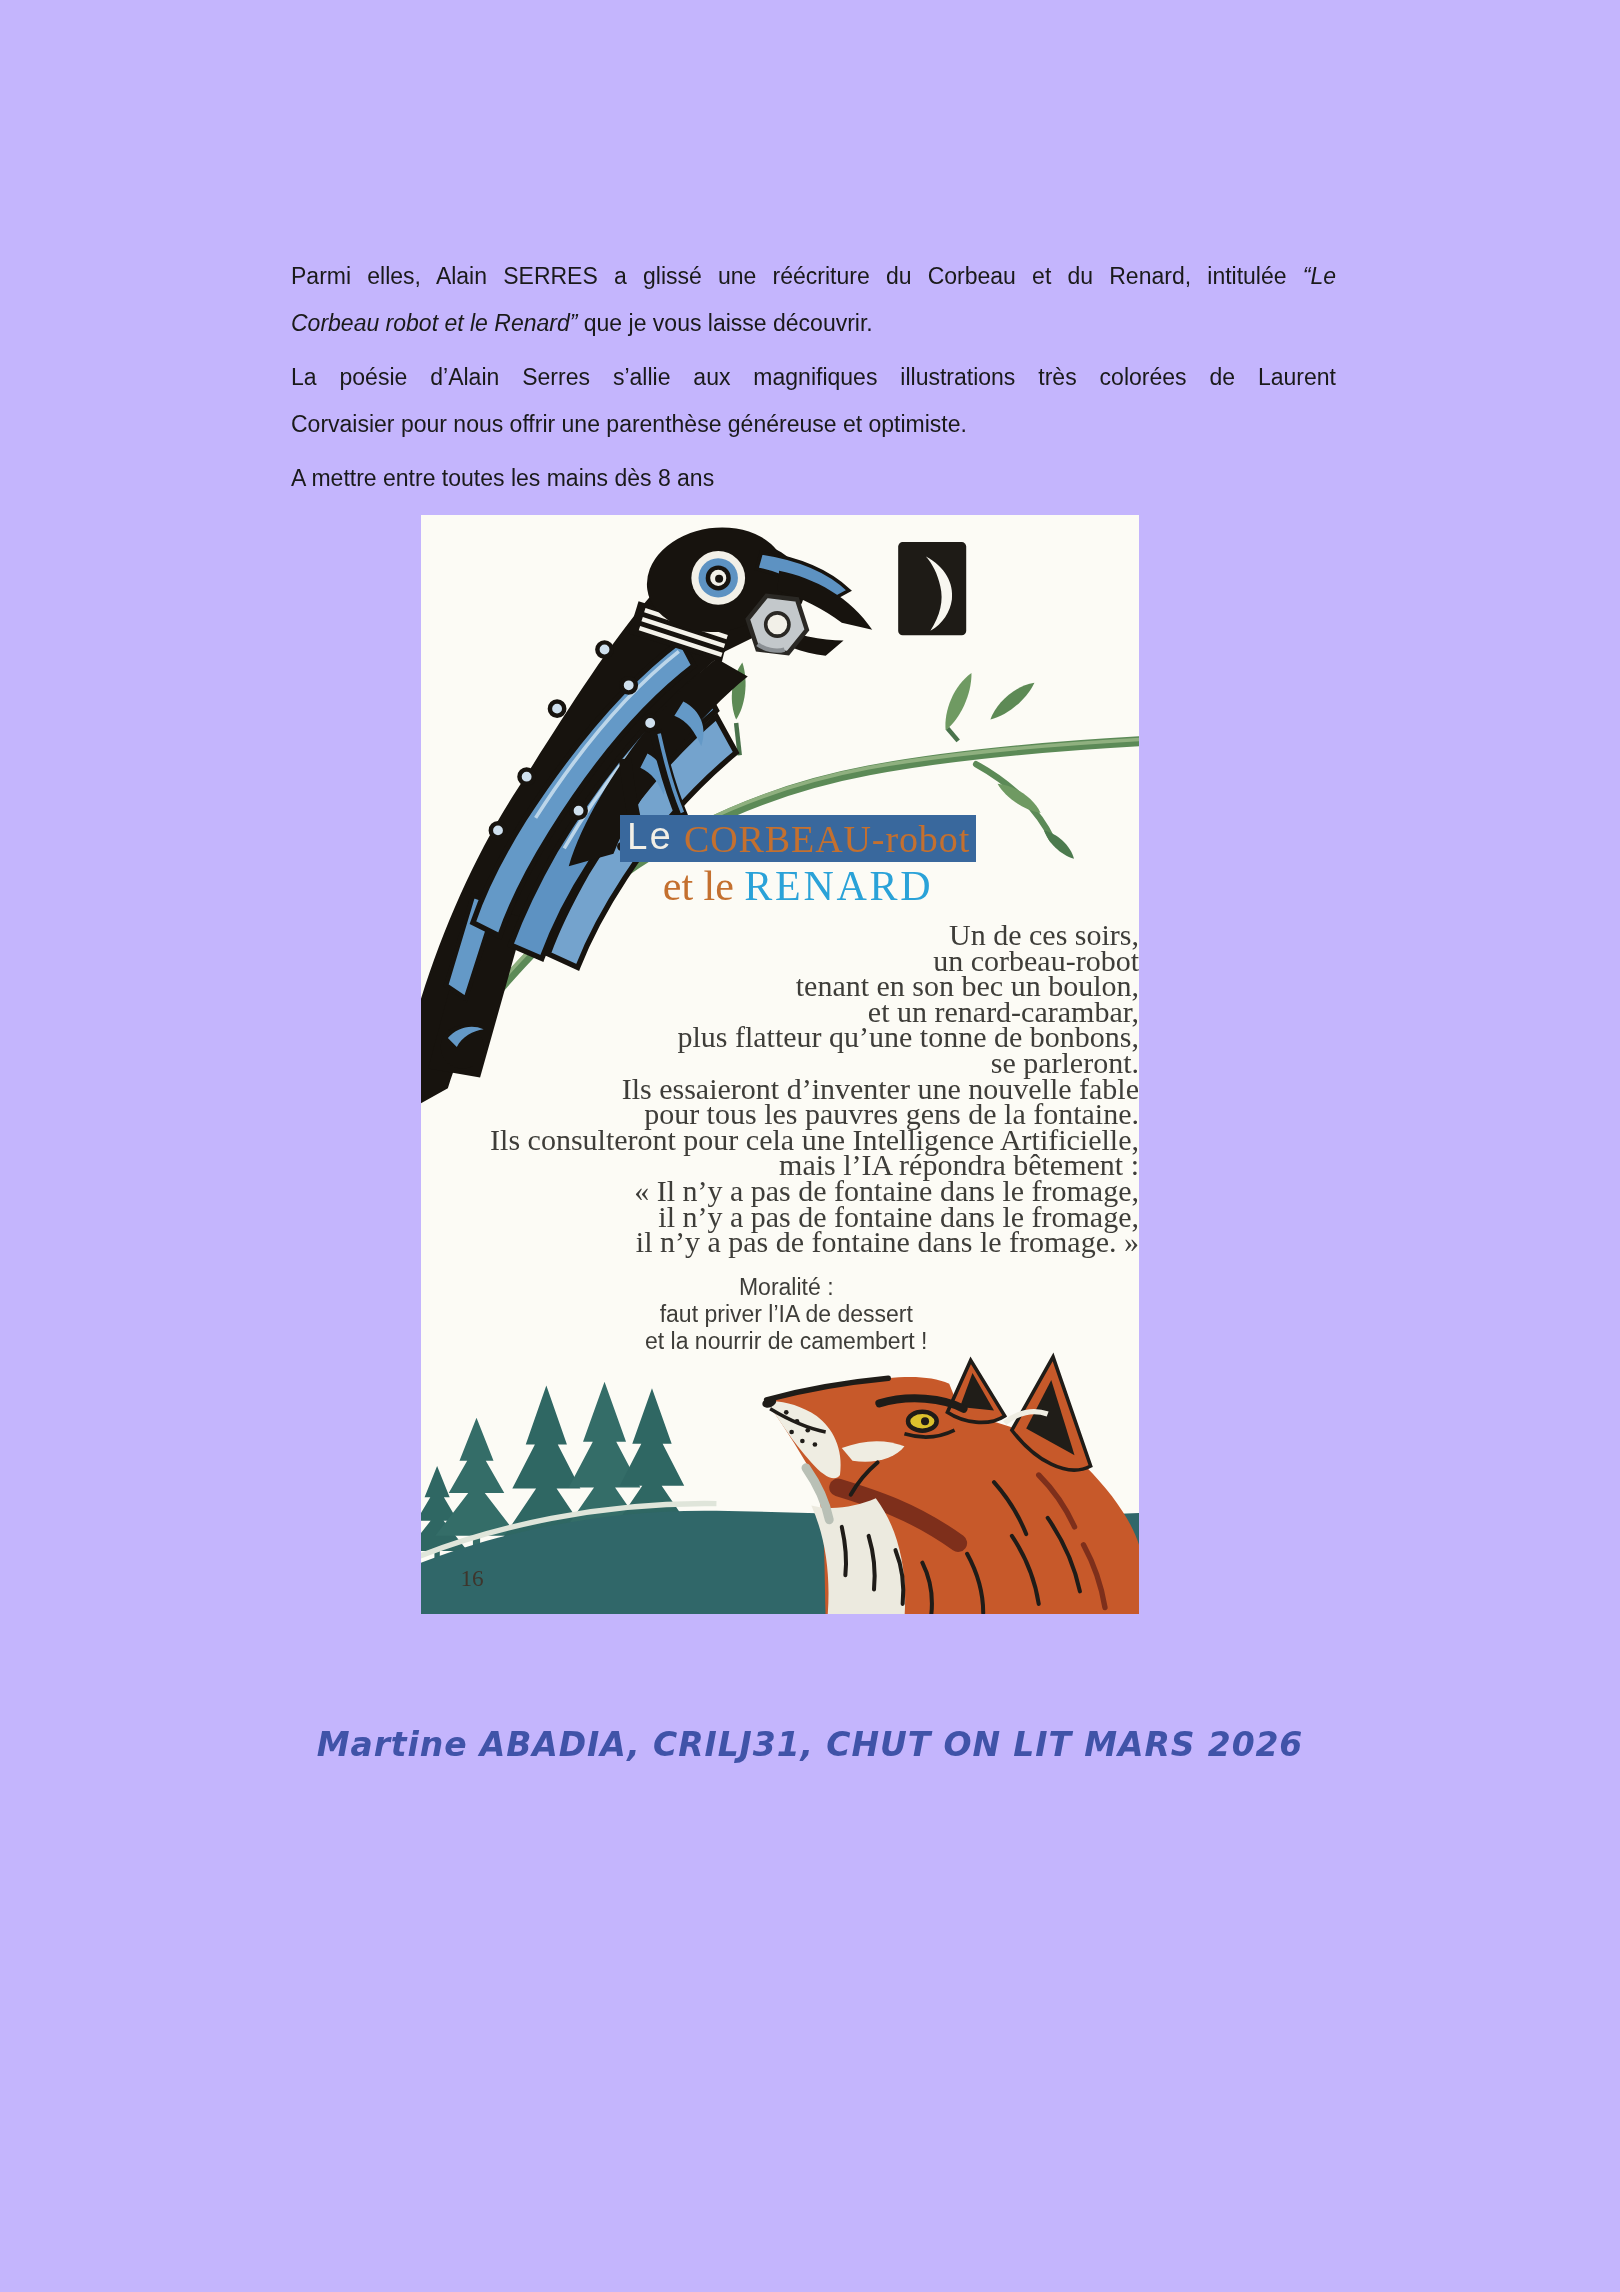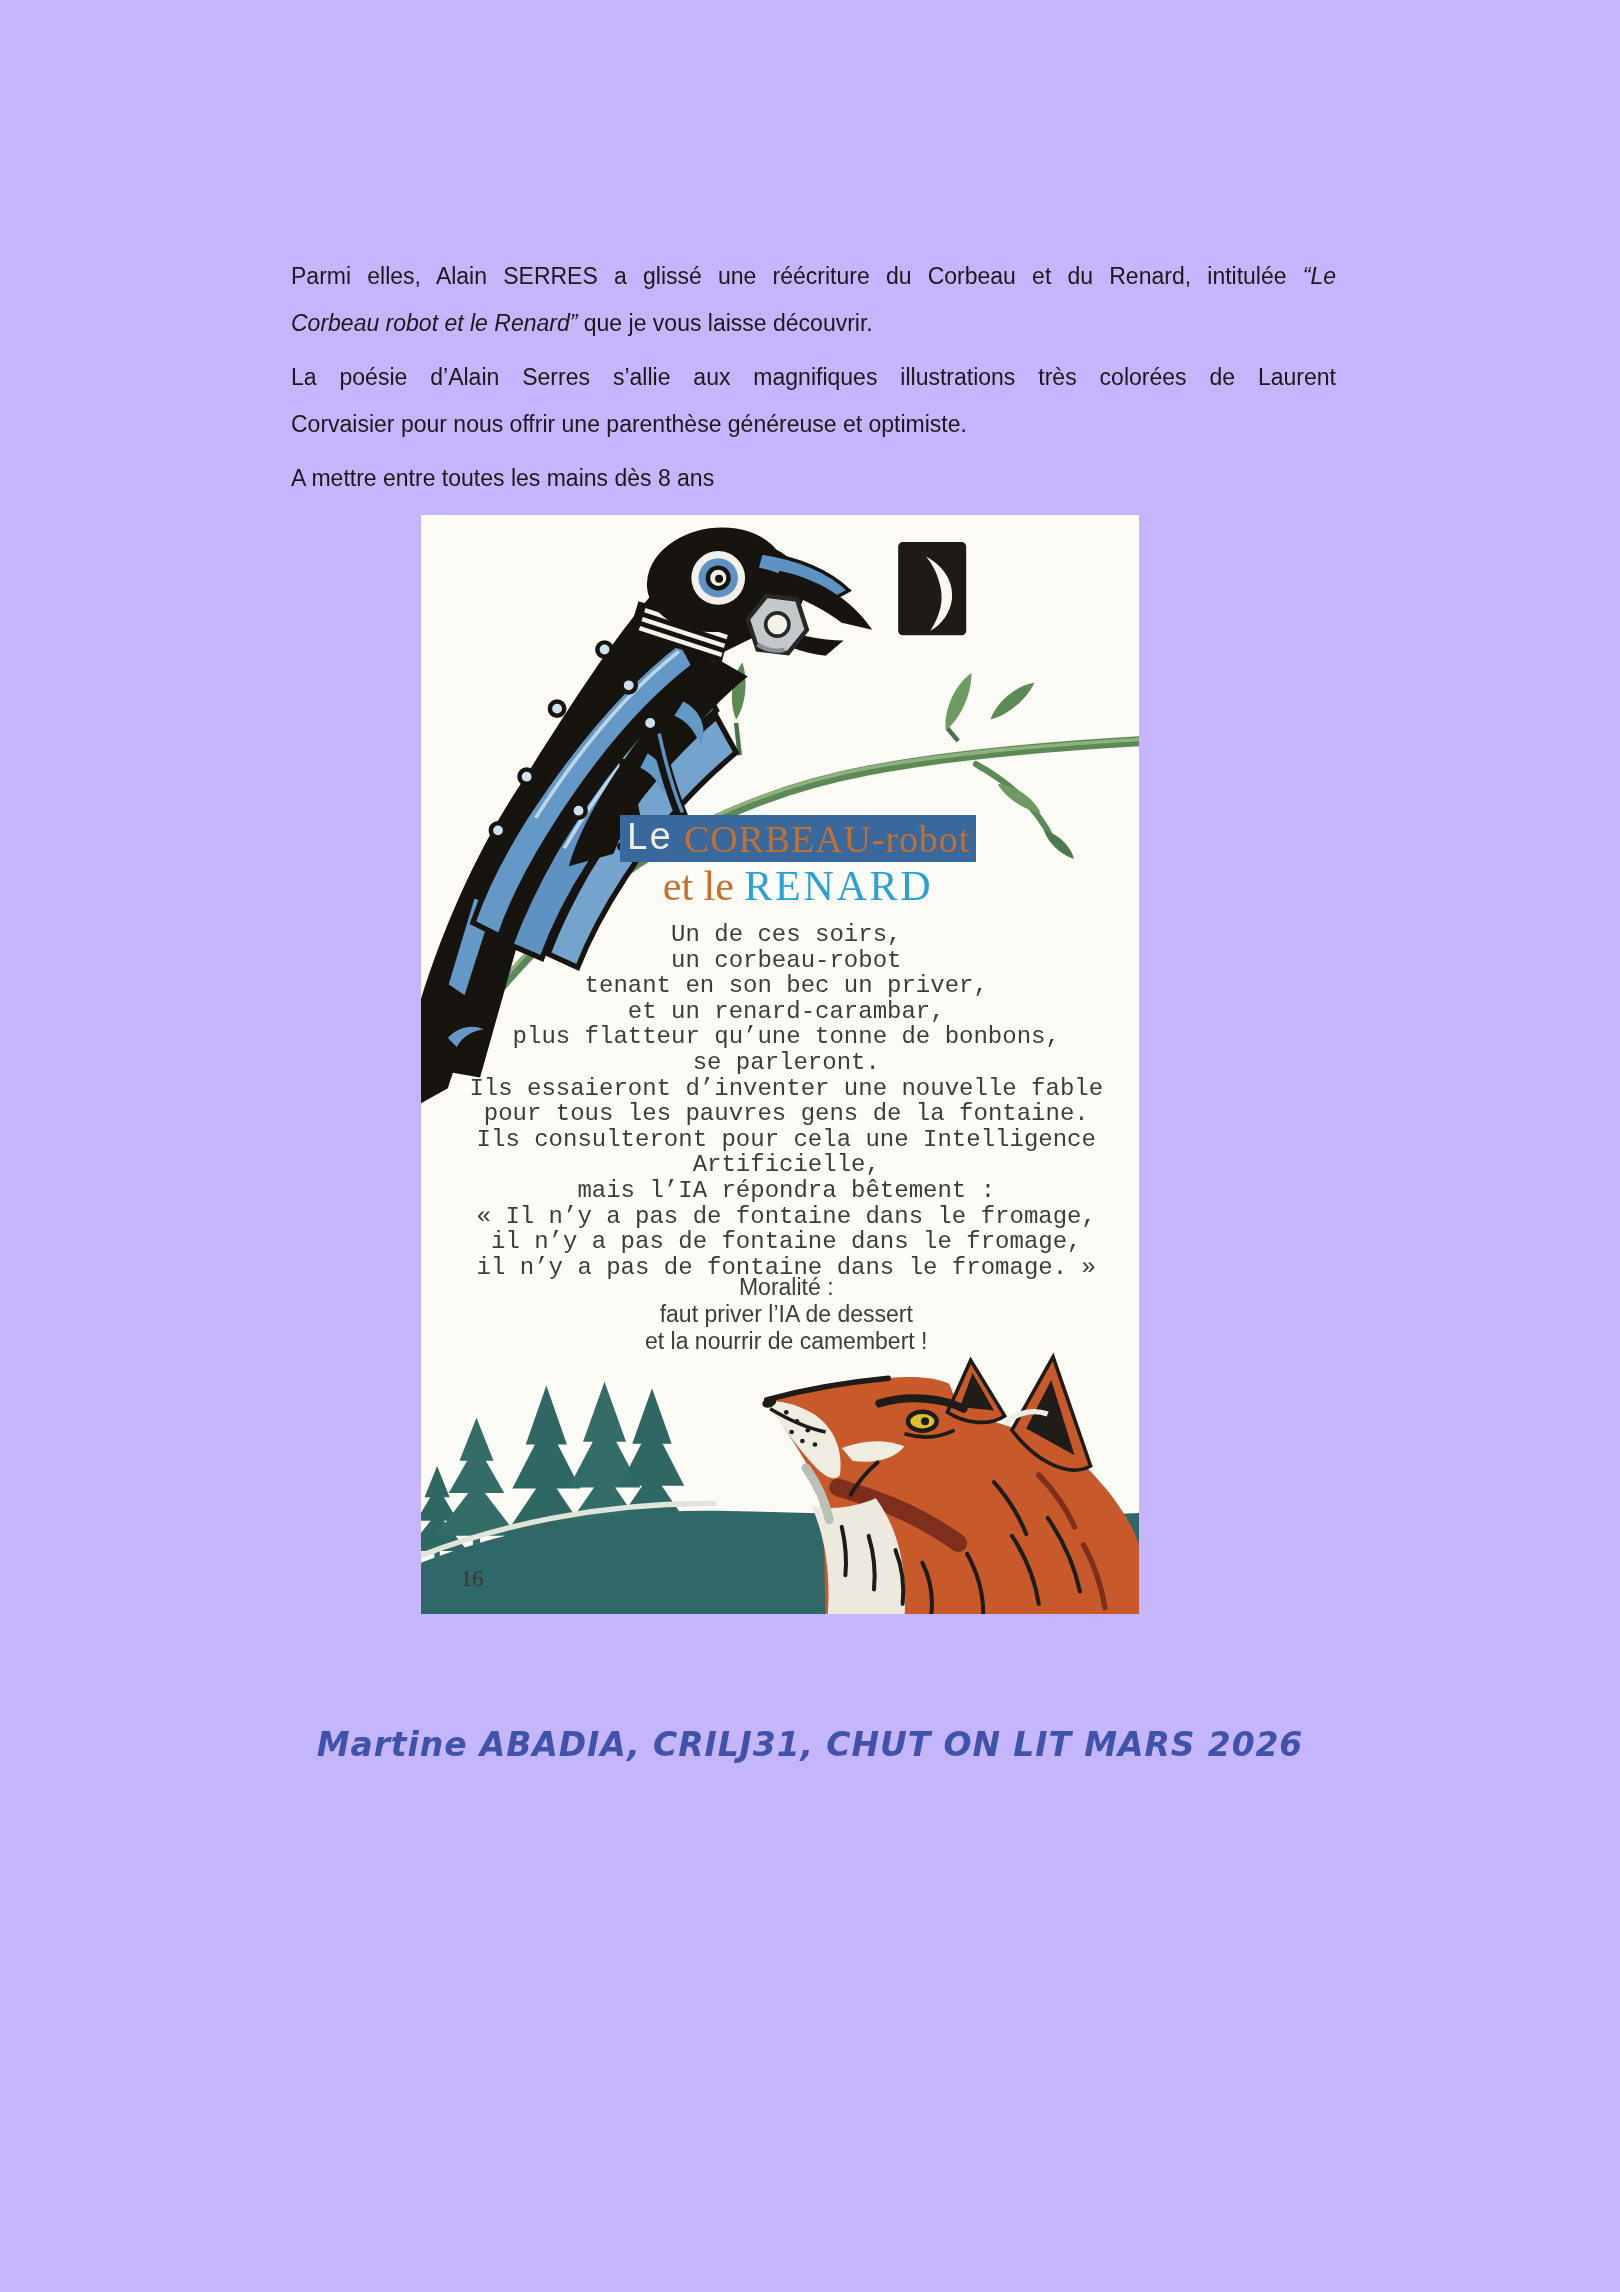--- a/index.html
+++ b/index.html
@@ -20,23 +20,23 @@
   .title-wrap{position:absolute;left:36px;right:0;top:300px;text-align:center;}
   .title-bar{display:inline-flex;align-items:center;justify-content:center;gap:12.5px;
              width:356px;height:47px;background:#39689d;
              font-family:"Liberation Serif",serif;font-size:38px;}
   .title-le{color:#f2efe6;font-family:Liberation Mono, monospace;}
   .title-main{color:#c4702f;letter-spacing:0.9px;}
   .title-sub{position:absolute;left:36px;right:0;top:347px;text-align:center;
              font-family:"Liberation Serif",serif;font-size:42px;}
   .title-etle{color:#c4702f;}
   .title-renard{color:#2aa2d8;letter-spacing:2.7px;}
-  .poem{position:absolute;left:12.5px;right:0;top:407px;text-align:center;
-        font-size:24px;line-height:25.6px;color:#3e3d39;
-        font-family:Liberation Mono, monospace;}
+  .poem{position:absolute;left:12.5px;right:0;top:407px;text-align:right;
+        font-size:30px;line-height:25.6px;color:#3e3d39;
+        font-family:Liberation Serif, serif;}
   .morale{position:absolute;left:12.5px;right:0;top:759px;text-align:center;
           font-size:23px;line-height:27px;color:#3e3d39;
           font-family:Liberation Sans, sans-serif;}
   
   .signature{position:absolute;left:0;top:1725px;width:1620px;text-align:center;
              font-family:"DejaVu Sans",sans-serif;font-style:italic;font-weight:700;
              font-size:33px;letter-spacing:0.9px;color:#4053a8;}
 </style>
 </head>
 <body>
@@ -232,21 +232,21 @@
       </div>
     </div>
     <div class="title-sub">
       <span class="title-etle">et le</span>
       <span class="title-renard">RENARD</span>
     </div>
 
     <div class="poem">
       <div>Un de ces soirs,</div>
       <div>un corbeau-robot</div>
-      <div>tenant en son bec un priver,</div>
+      <div>tenant en son bec un boulon,</div>
       <div>et un renard-carambar,</div>
       <div>plus flatteur qu’une tonne de bonbons,</div>
       <div>se parleront.</div>
       <div>Ils essaieront d’inventer une nouvelle fable</div>
       <div>pour tous les pauvres gens de la fontaine.</div>
       <div>Ils consulteront pour cela une Intelligence Artificielle,</div>
       <div>mais l’IA répondra bêtement :</div>
       <div>« Il n’y a pas de fontaine dans le fromage,</div>
       <div>il n’y a pas de fontaine dans le fromage,</div>
       <div>il n’y a pas de fontaine dans le fromage. »</div>

